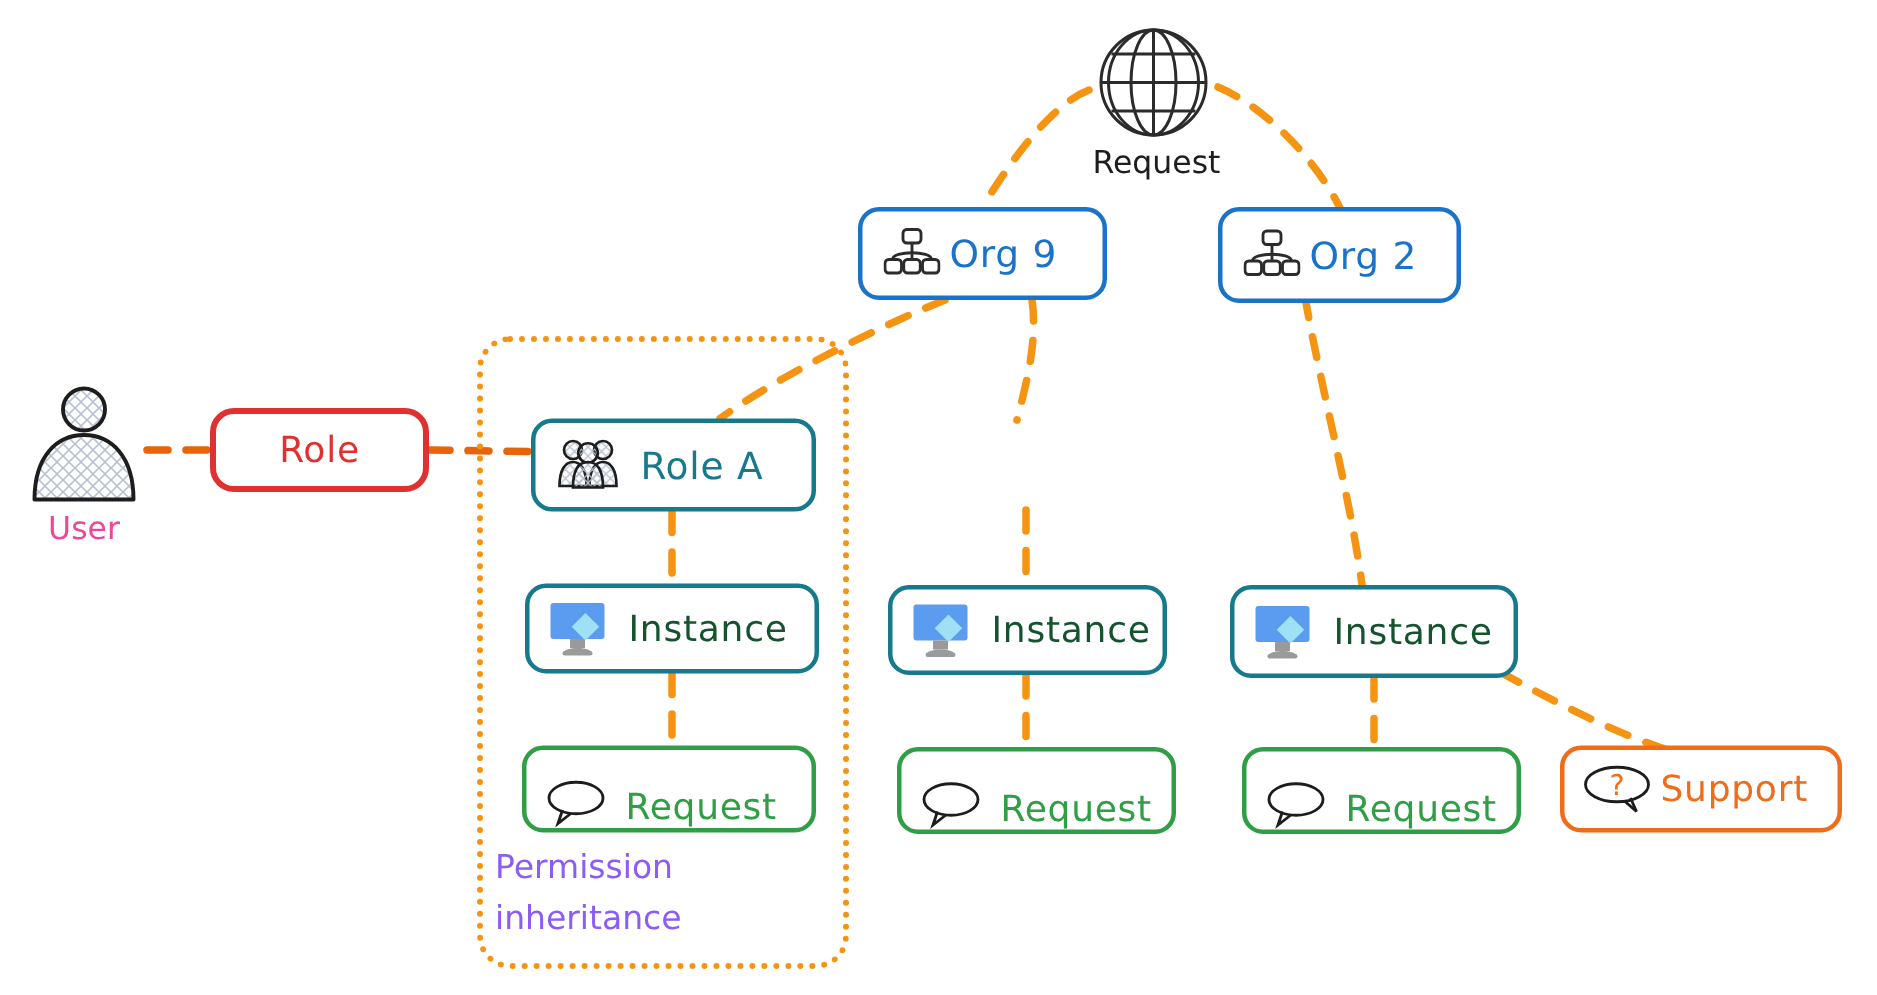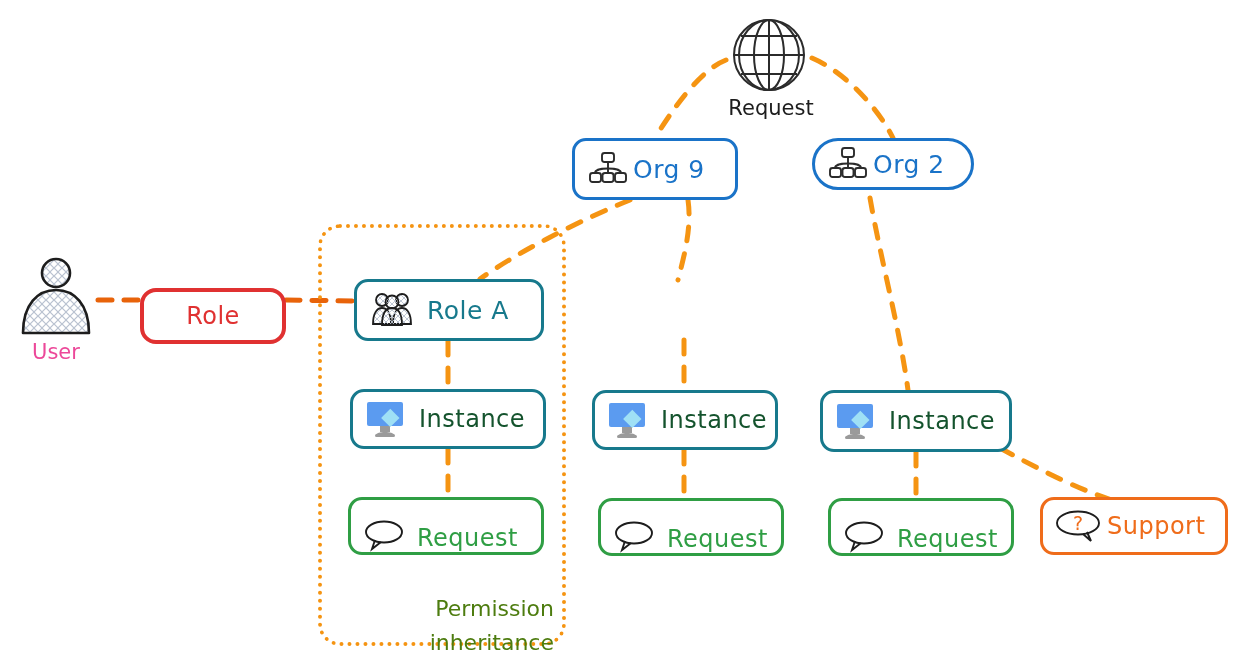--- a/index.html
+++ b/index.html
@@ -60,31 +60,31 @@
   .theme-inst   .label { color: #14532d; }
   .theme-req    { border-color: #2f9e44; border-width: 3px; align-items: flex-end; }
   .theme-req    .label { color: #2f9e44; }
   .theme-sup    { border-color: #ef6c1a; border-width: 3px; }
   .theme-sup    .label { color: #ef6c1a; }
   .theme-role   { border-color: #e03131; border-width: 4px; border-radius: 16px; }
   .theme-role   .label { color: #e03131; }
 
   
   #node-org1      { left: 572px;  top: 138px; width: 166px; height: 62px; padding-left: 14px; }
-  #node-org2      { left: 812px;  top: 138px; width: 162px; height: 52px; padding-left: 14px; border-radius: 26px; }
+  #node-org2      { left: 812px;  top: 138px; width: 162px; height: 64px; padding-left: 14px; }
   #node-teama     { left: 354px;  top: 279px; width: 190px; height: 62px; padding-left: 14px; }
   #node-teamb     { left: 586px;  top: 280px; width: 186px; height: 60px; padding-left: 14px; }
   #node-inst1     { left: 350px;  top: 389px; width: 196px; height: 60px; padding-left: 10px; }
   #node-inst2     { left: 592px;  top: 390px; width: 186px; height: 60px; padding-left: 10px; }
   #node-inst3     { left: 820px;  top: 390px; width: 192px; height: 62px; padding-left: 10px; }
   #node-req1      { left: 348px;  top: 497px; width: 196px; height: 58px; padding-left: 12px; }
   #node-req2      { left: 598px;  top: 498px; width: 186px; height: 58px; padding-left: 12px; }
   #node-req3      { left: 828px;  top: 498px; width: 186px; height: 58px; padding-left: 12px; }
   #node-support   { left: 1040px; top: 497px; width: 188px; height: 58px; padding-left: 10px; }
-  #node-role      { left: 140px;  top: 288px; width: 146px; height: 56px;
+  #node-role      { left: 140px;  top: 272px; width: 146px; height: 56px;
                     justify-content: center; }
 
   .label-org   { font-size: 25px; }
   .label-team  { font-size: 25px; }
   .label-inst  { font-size: 24px; }
   .label-req   { font-size: 24px; }
   .label-sup   { font-size: 24px; }
   .label-role  { font-size: 24px; }
 
   
@@ -136,24 +136,24 @@
     height: 422px;
     box-sizing: border-box;
     border: 4px dotted #f59412;
     border-radius: 22px;
     background: transparent;
     z-index: 1;
   }
   #group-caption {
     position: absolute;
     left: 330px;
-    top: 592px;
+    top: 562px;
     width: 224px;
-    text-align: right;
-    color: #4d7c0f;
+    text-align: left;
+    color: #8b5cf6;
     font-size: 22px;
     line-height: 34px;
     z-index: 3;
   }
   #group-caption .l2 { display: block; }
 </style>
 </head>
 <body>
 
 <div id="canvas">

